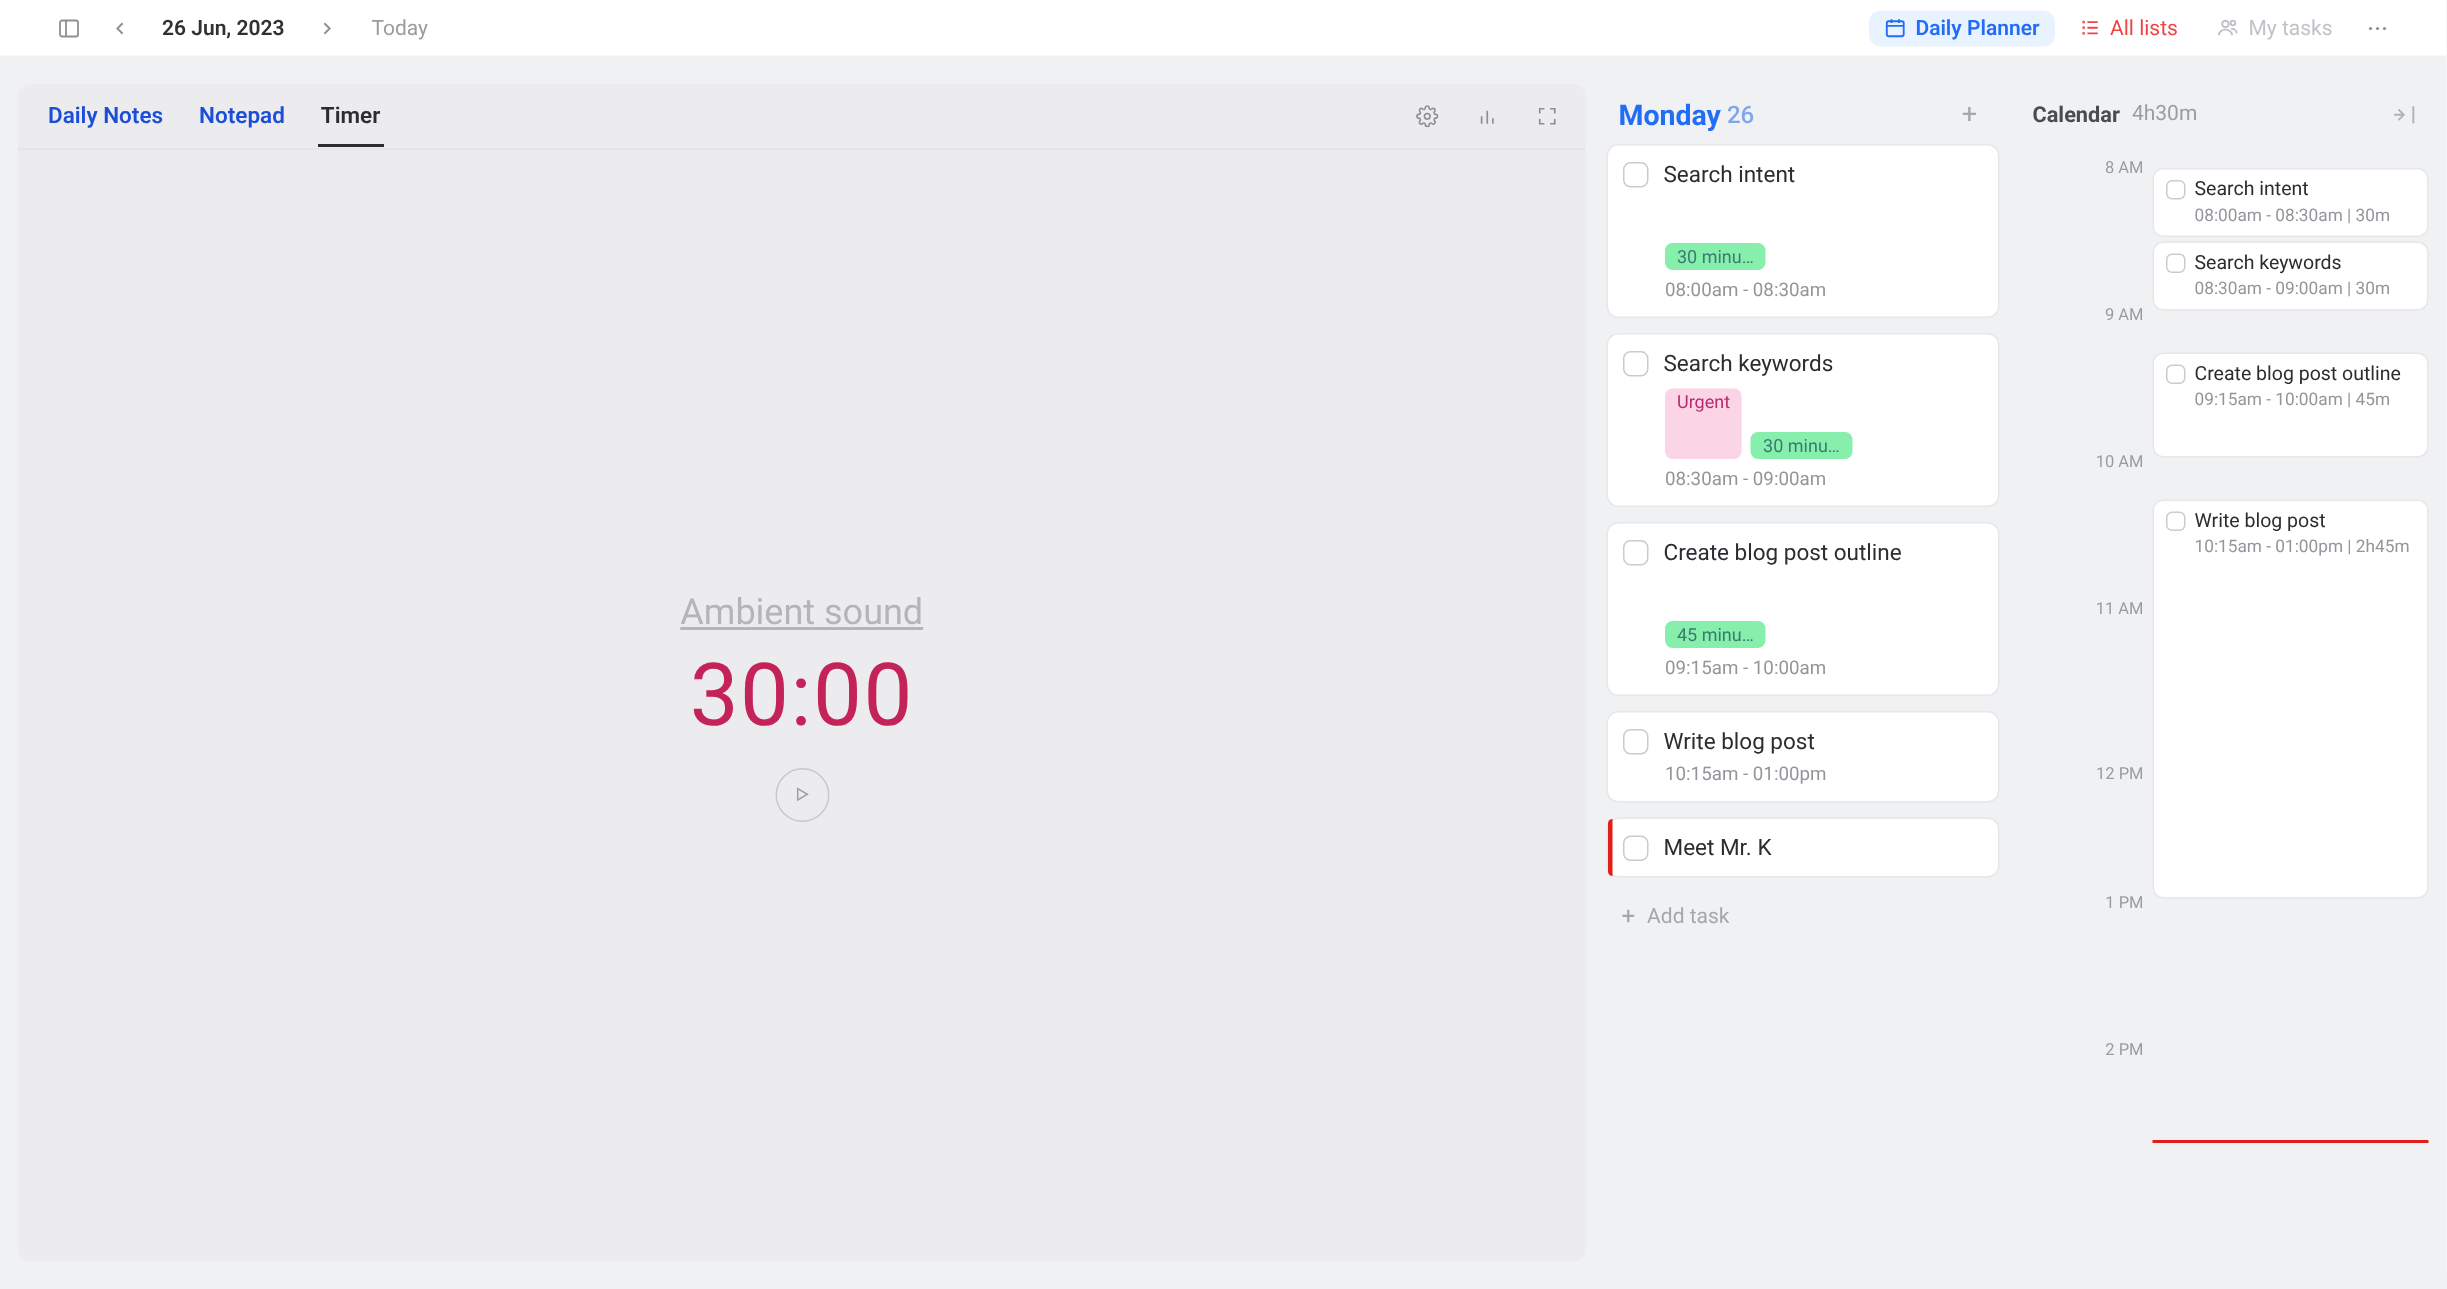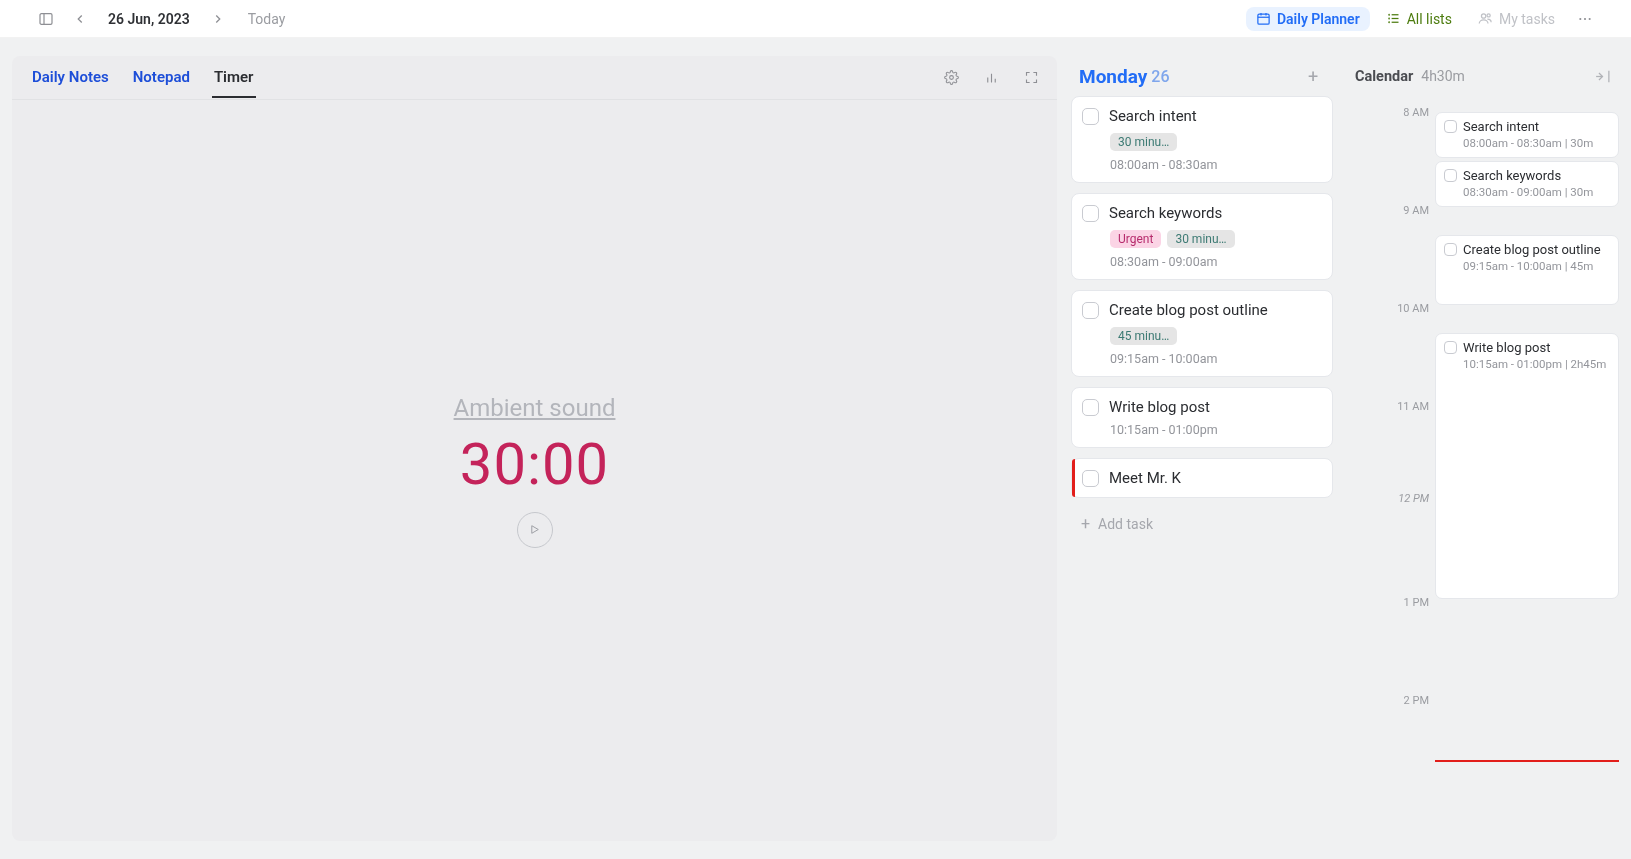--- a/index.html
+++ b/index.html
@@ -6,21 +6,21 @@
 html, body { height: 100%; }
 body { background: #fff; color: #374151; overflow: hidden; }
 
 
 .topbar { height: 38px; display: flex; align-items: center; justify-content: space-between; padding: 0 32px; background: #fff; border-bottom: 1px solid #f2f2f2; }
 .tb-left { display: flex; align-items: center; gap: 6px; }
 .icon-btn { width: 28px; height: 28px; display: inline-flex; align-items: center; justify-content: center; color: #8e8f94; border-radius: 6px; cursor: pointer; }
 .tb-date { font-size: 14px; font-weight: 600; color: #2f3135; padding: 0 8px; }
 .tb-today { font-size: 14px; color: #9a9ca1; margin-left: 10px; cursor: pointer; }
 .tb-right { display: flex; align-items: center; gap: 6px; }
-.tab-pill { display: flex; align-items: center; gap: 6px; font-size: 14px; color: #4d7c0f; padding: 4px 10px; border-radius: 8px; cursor: pointer; }
+.tab-pill { display: flex; align-items: center; gap: 6px; font-size: 14px; color: #ef4444; padding: 4px 10px; border-radius: 8px; cursor: pointer; }
 .tab-pill svg { flex-shrink: 0; }
 .tab-pill.active { background: #e9f2ff; color: #226df6; font-weight: 600; }
 .tab-pill.disabled { color: #c0c2c7; }
 
 
 .layout { display: flex; height: calc(100% - 38px); background: #f0f1f2; }
 .col-main { flex: 1; padding: 18px 6px 18px 12px; min-width: 0; }
 .col-day  { width: 278px; padding: 18px 6px; }
 .col-cal  { width: 290px; padding: 18px 10px 18px 4px; }
 
@@ -42,21 +42,21 @@
 .day-num { font-weight: 500; color: #7fa6ec; margin-left: 4px; }
 .day-add { margin-left: auto; color: #a5a7ad; cursor: pointer; width: 24px; text-align: center; font-size: 18px; }
 .cards { display: flex; flex-direction: column; gap: 10px; padding: 0 2px 2px; }
 .card { background: #fff; border: 1px solid #e5e7eb; border-radius: 8px; padding: 10px 12px 10px 10px; position: relative; }
 .card.red-edge::before { content: ""; position: absolute; left: 0; top: 0; bottom: 0; width: 3px; background: #e21e1b; border-radius: 8px 0 0 8px; }
 .row1 { display: flex; align-items: center; gap: 10px; }
 .chk { width: 17px; height: 17px; border: 1.5px solid #c9cbd1; border-radius: 5px; background: #fff; cursor: pointer; flex-shrink: 0; }
 .card-title { font-size: 15px; color: #2b2d31; }
 .tags { margin: 8px 0 2px 28px; display: flex; gap: 6px; }
 .tag { font-size: 12px; padding: 2px 8px; border-radius: 5px; }
-.tag-teal { background: #e5e5e5; color: #3c7a73; }
+.tag-teal { background: #86efac; color: #3c7a73; margin-top: 29px; }
 .tag-pink { background: #fbd4e5; color: #b72c6d; }
 .card-time { margin-left: 28px; margin-top: 6px; font-size: 12.5px; color: #93959b; }
 .add-task { display: flex; align-items: center; gap: 8px; color: #a5a7ad; font-size: 14px; padding: 6px 10px; cursor: pointer; }
 .add-task .plus { font-size: 16px; }
 
 
 .cal-head { display: flex; align-items: center; height: 40px; padding: 0 10px; }
 .cal-title { font-size: 14.5px; font-weight: 700; color: #4a4c51; }
 .cal-dur { margin-left: 8px; color: #9a9ca1; font-size: 14px; }
 .cal-collapse { margin-left: auto; color: #b0b2b7; cursor: pointer; }
@@ -248,21 +248,21 @@
             <line x1="3" y1="12" x2="12" y2="12"></line>
           </svg>
       </span>
     </div>
     <div class="cal-grid">
       <div class="hours" id="cal-hours">
           <div class="hour-label" style="top: 16px;">8 AM</div>
           <div class="hour-label" style="top: 114px;">9 AM</div>
           <div class="hour-label" style="top: 212px;">10 AM</div>
           <div class="hour-label" style="top: 310px;">11 AM</div>
-          <div class="hour-label" style="top: 402px; font-style: italic;">12 PM</div>
+          <div class="hour-label" style="top: 420px;">12 PM</div>
           <div class="hour-label" style="top: 506px;">1 PM</div>
           <div class="hour-label" style="top: 604px;">2 PM</div>
         </div>
       <div class="tracks" id="cal-tracks">
           <div class="event" style="top: 16px; height: 46px;">
             <div class="ev-row1">
               <span class="chk" style="width:13px;height:13px;border-radius:4px"></span>
               <span class="ev-title">Search intent</span>
             </div>
             <div class="ev-time">08:00am - 08:30am | 30m</div>

